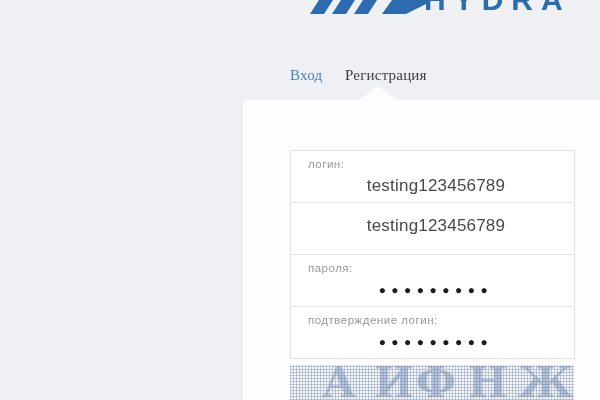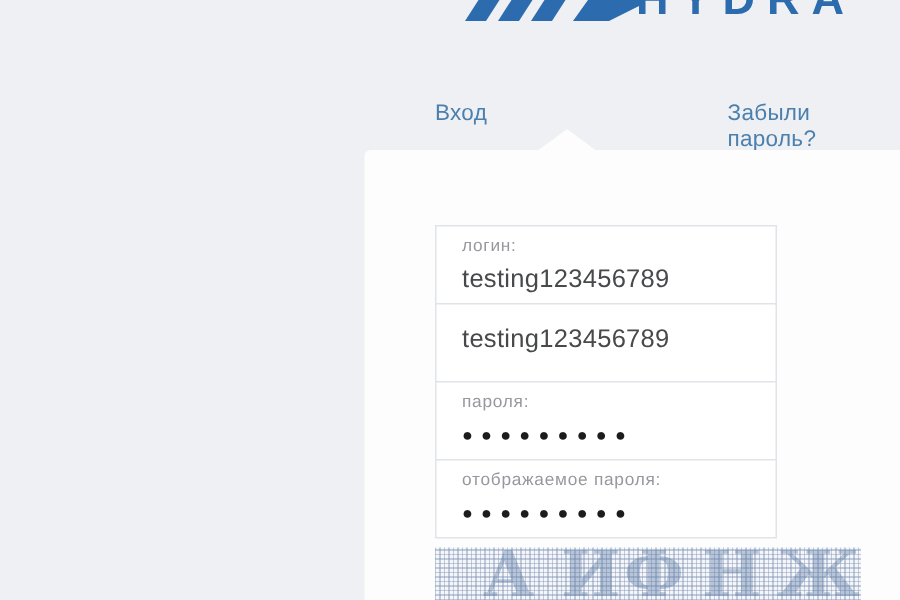--- a/index.html
+++ b/index.html
@@ -9,45 +9,45 @@
     -webkit-font-smoothing:antialiased;
   }
   
   .logo-strip{position:absolute;top:0;left:0;width:600px;height:14px;overflow:hidden;}
   .logo-icon{position:absolute;left:308px;top:0;}
   .logo-text{
     position:absolute;left:424px;top:-15px;line-height:30px;
     font-size:30px;font-weight:bold;letter-spacing:8px;color:#2c6bad;
   }
   
-  .tab{position:absolute;top:67px;font-size:15px;text-decoration:none;letter-spacing:.2px;cursor:pointer;}
+  .tab{position:absolute;top:67px;font-size:15px;text-decoration:none;letter-spacing:.2px;cursor:pointer;font-family:Liberation Serif, serif;}
   .tab.link{color:#4a7fae;}
   .tab.active{color:#3c3c3e;}
   #tab-login{left:290px;}
   #tab-register{left:345px;}
   #tab-forgot{left:485px;}
   .caret{
     position:absolute;left:359px;top:86px;width:0;height:0;
     border-left:19px solid transparent;border-right:19px solid transparent;
     border-bottom:14px solid #fdfdfe;
   }
   
   .panel{
     position:absolute;left:243px;top:100px;width:380px;height:320px;
     background:#fdfdfe;border-top-left-radius:4px;
   }
   
-  .fields{position:absolute;left:290px;top:150px;width:228px;}
+  .fields{position:absolute;left:290px;top:150px;width:285px;}
   .field{
     box-sizing:border-box;background:#ffffff;border:1px solid #e0e3e7;
     margin-top:-1px;height:53px;padding:7px 10px 0 17px;
   }
   .field:first-child{margin-top:0;}
   .field-label{font-size:11.5px;color:#96989d;letter-spacing:.5px;}
-  .field-value{font-size:17px;color:#48494b;margin-top:6px;letter-spacing:.2px;white-space:nowrap;overflow:hidden;}
+  .field-value{font-size:17px;color:#48494b;margin-top:6px;letter-spacing:.2px;white-space:nowrap;overflow:hidden;text-align:center;}
   .field-value.dots{font-size:12px;letter-spacing:5.5px;color:#1c1c1e;margin-top:9px;}
   
   .captcha{
     position:absolute;left:290px;top:365px;width:284px;height:35px;overflow:hidden;
     background-color:#f4f6fa;
     background-image:
       repeating-linear-gradient(0deg, rgba(128,148,180,.45) 0 1px, transparent 1px 3px),
       repeating-linear-gradient(90deg, rgba(128,148,180,.45) 0 1px, transparent 1px 3px);
   }
   .captcha span{
@@ -65,21 +65,21 @@
     <svg class="logo-icon" width="120" height="14" viewBox="0 0 120 14">
       <polygon points="2,14 16,14 25,0 11,0" fill="#2c6bad"></polygon>
       <polygon points="24,14 38,14 47,0 33,0" fill="#2c6bad"></polygon>
       <polygon points="46,14 60,14 69,0 55,0" fill="#2c6bad"></polygon>
       <polygon points="74,14 98,14 120,3 120,0 84,0" fill="#2c6bad"></polygon>
     </svg>
     <div class="logo-text">HYDRA</div>
   </div>
 
   <a class="tab link" id="tab-login">Вход</a>
-  <a class="tab link" id="tab-forgot">Забыли пароль?</a>
+  <span class="tab active" id="tab-register">Регистрация</span>
 
   <div class="caret"></div>
 
   <div class="panel"></div>
 
   <div class="fields">
 
     <div class="field">
       <div class="field-label">логин:</div>
       <div class="field-value">testing123456789</div>
@@ -88,21 +88,21 @@
     <div class="field">
       <div class="field-value">testing123456789</div>
     </div>
 
     <div class="field">
       <div class="field-label">пароля:</div>
       <div class="field-value dots">●●●●●●●●●</div>
     </div>
 
     <div class="field">
-      <div class="field-label">отображаемое пароля:</div>
+      <div class="field-label">подтверждение логин:</div>
       <div class="field-value dots">●●●●●●●●●</div>
     </div>
 
   </div>
 
   <div class="captcha">
     <span class="cg0">А</span>
     <span class="cg1">И</span>
     <span class="cg2">Ф</span>
     <span class="cg3">Н</span>

